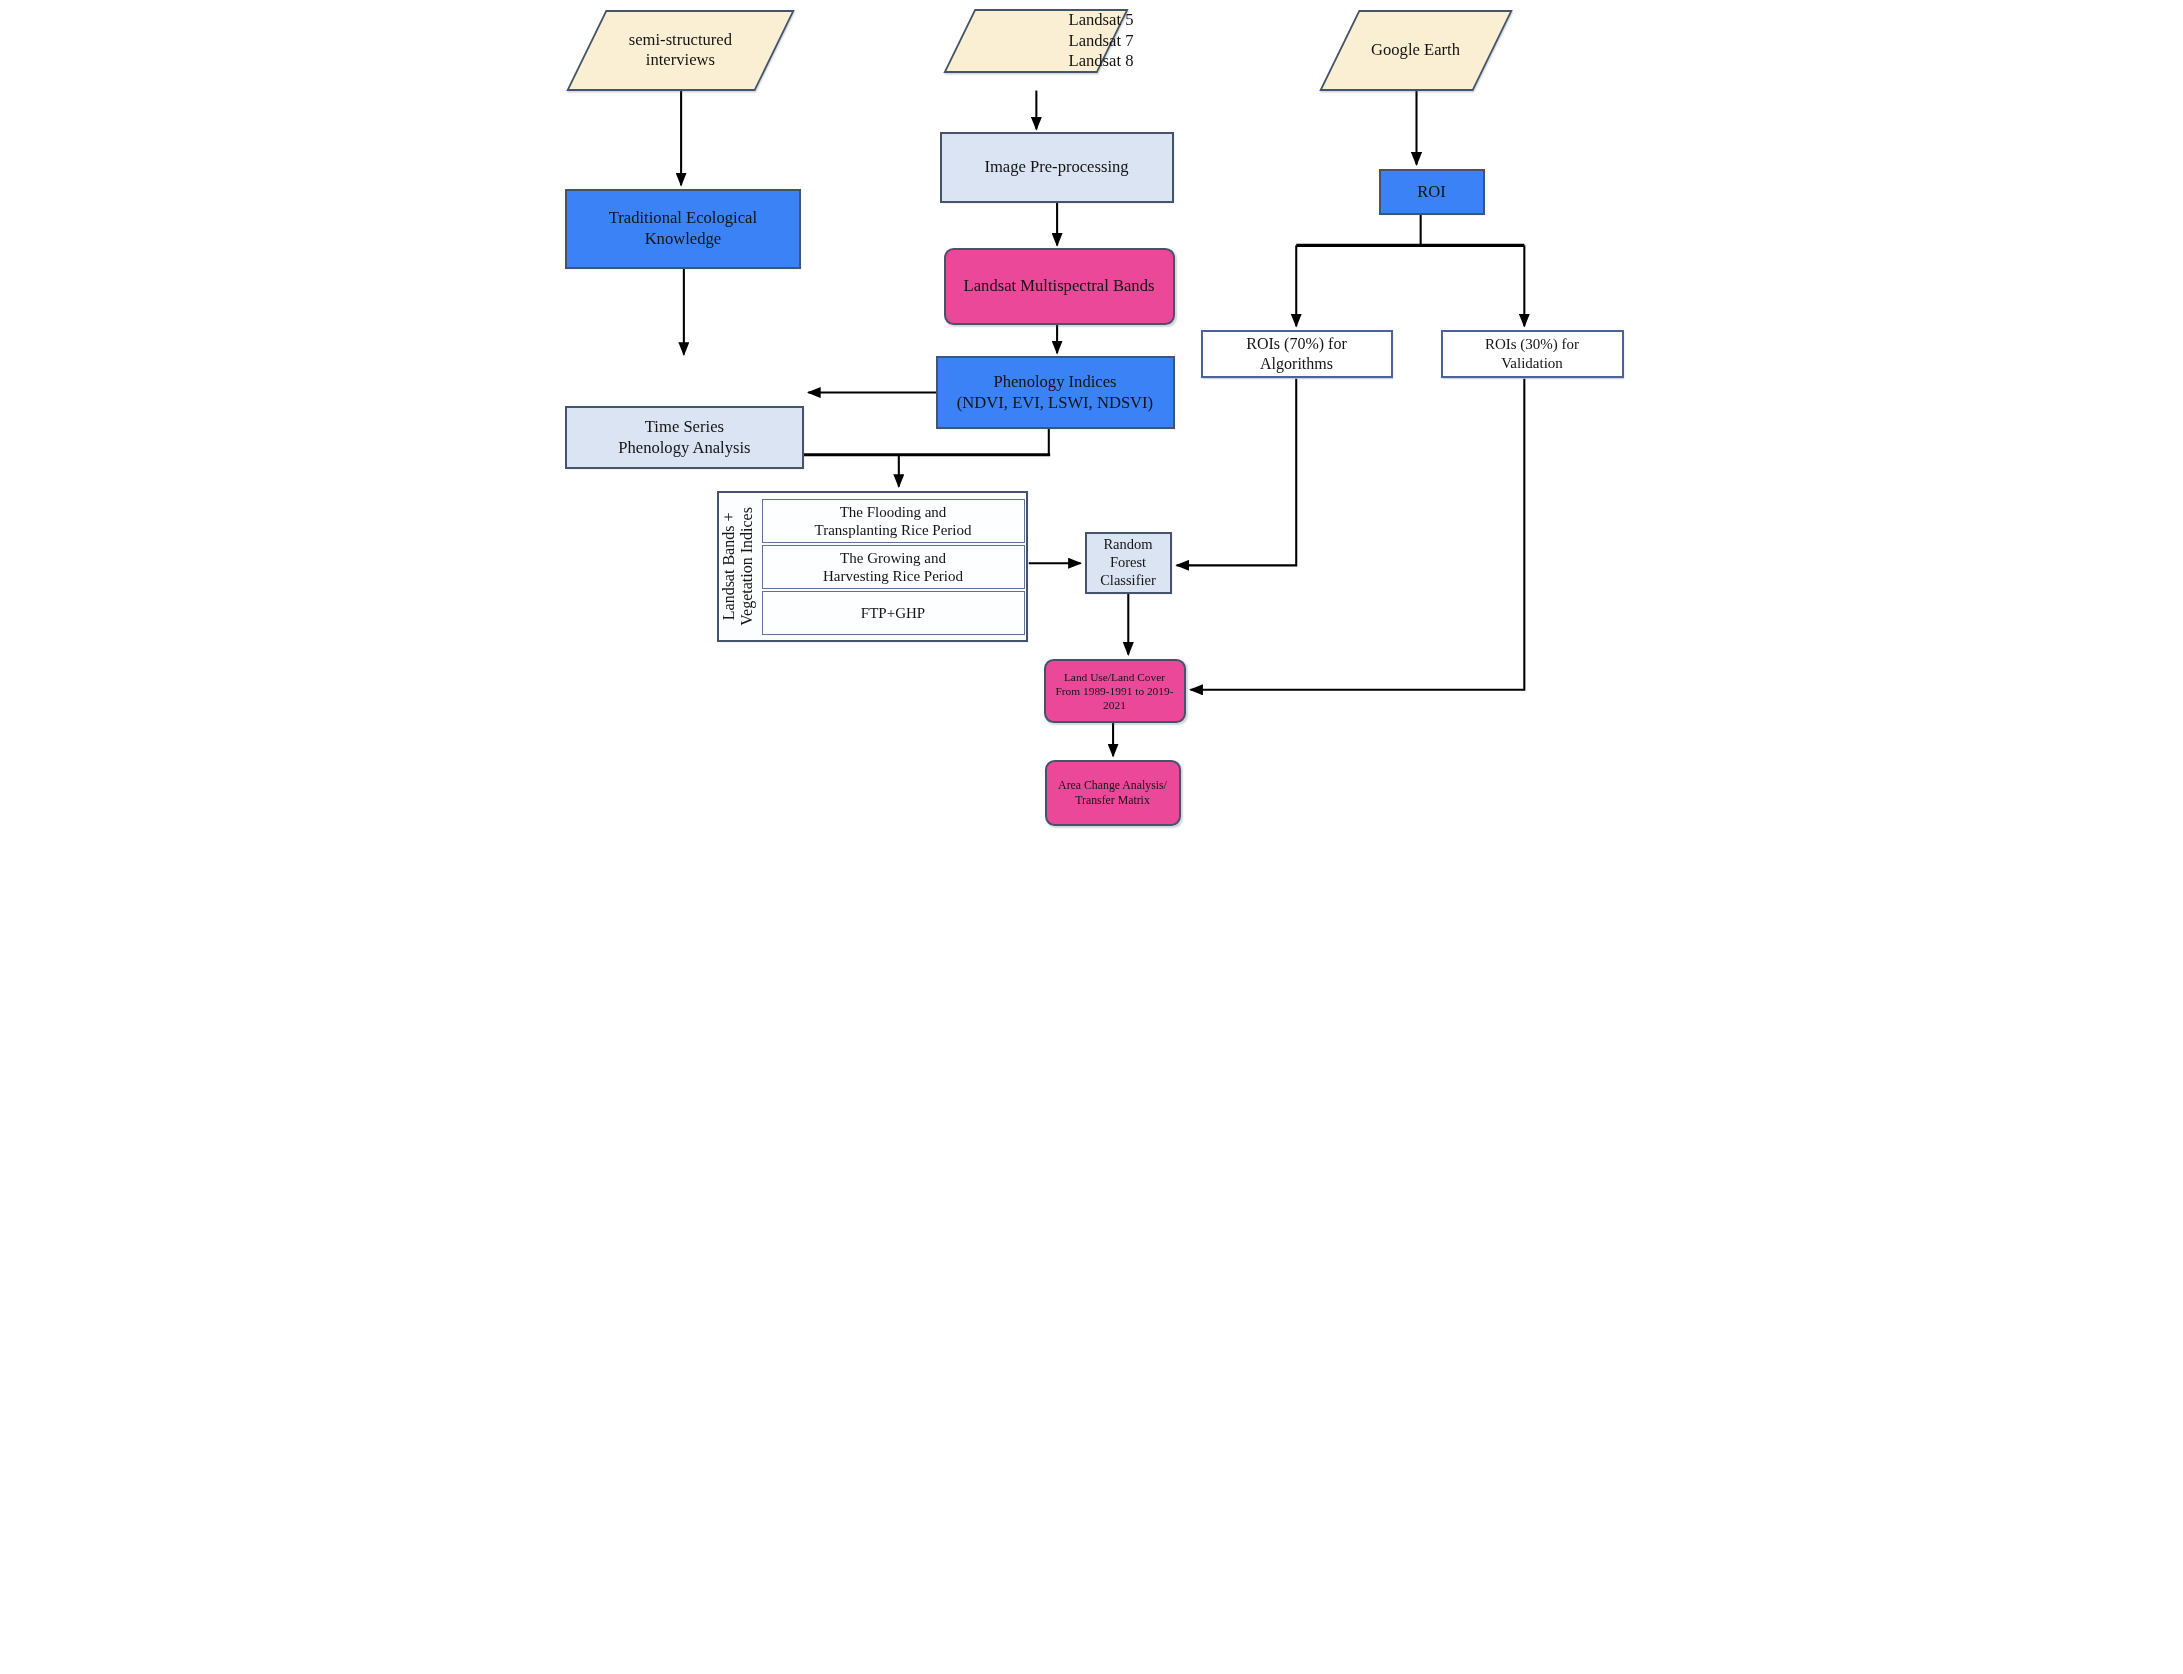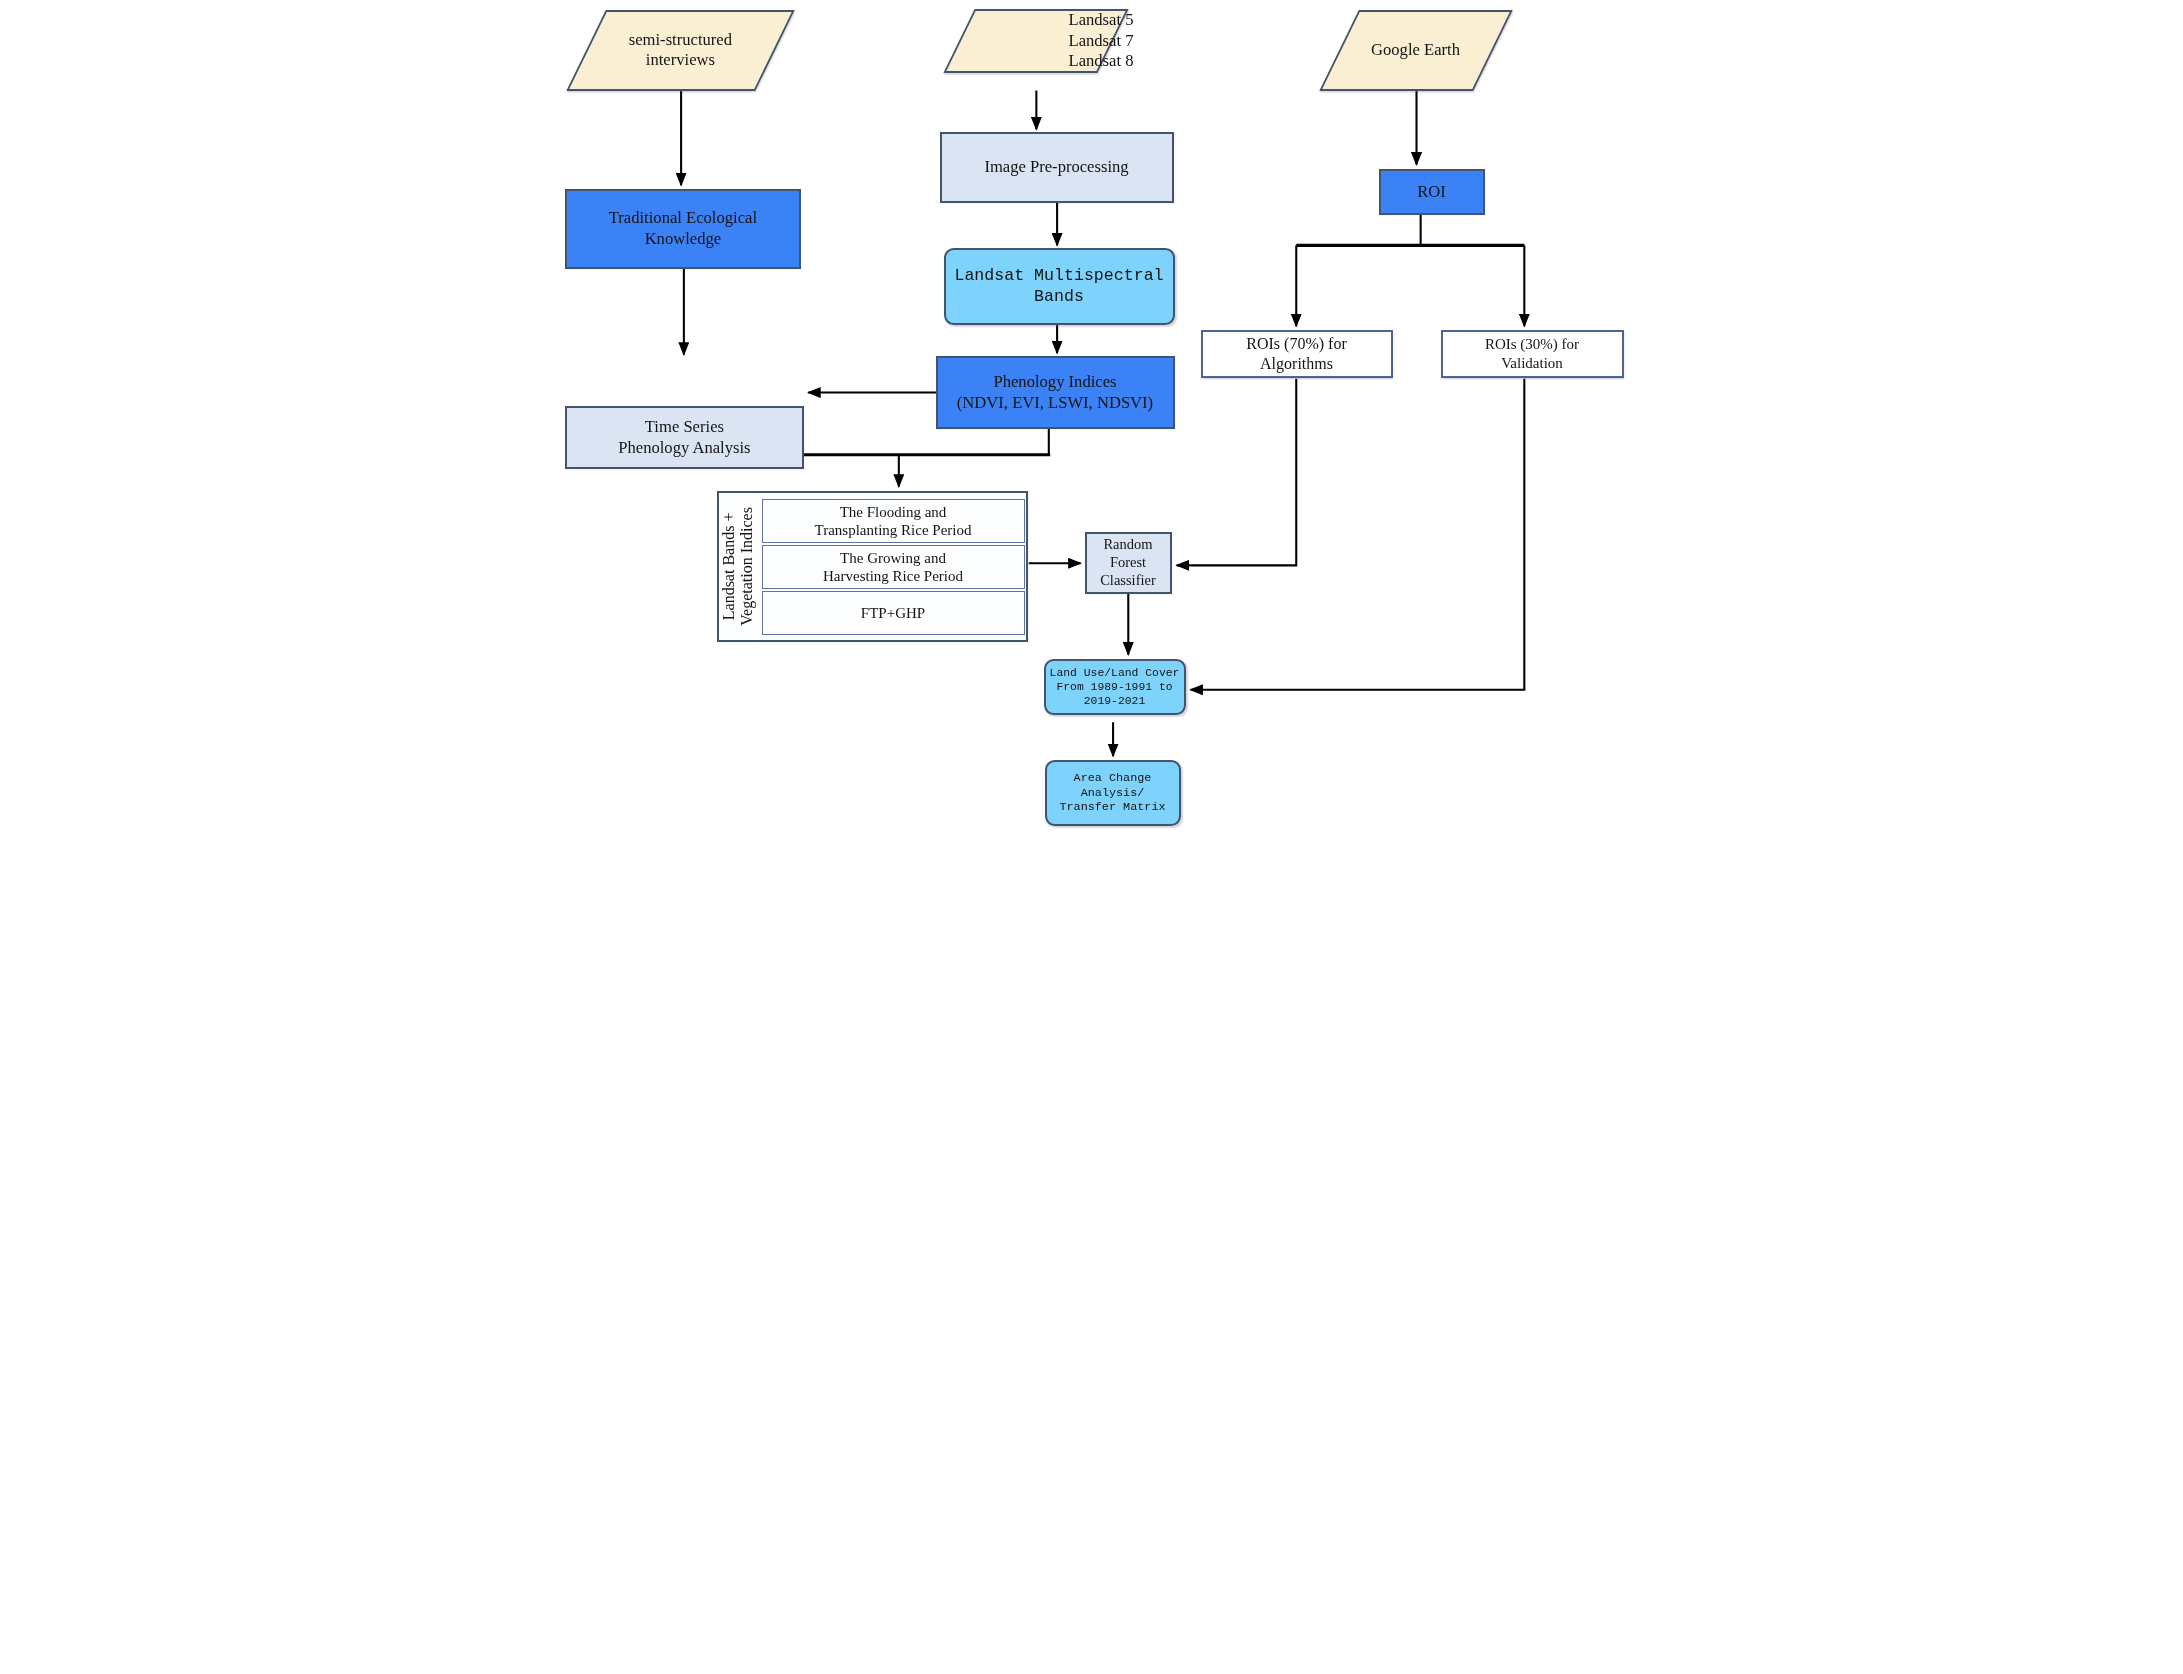--- a/index.html
+++ b/index.html
@@ -25,42 +25,42 @@
   .io .skew{
     position:absolute;top:0;bottom:0;left:21px;right:21px;
     background:#FAEFD3;border:2.1px solid #44546A;
     transform:skewX(-26deg);
     box-shadow:1.4px 1.4px 1.4px rgba(100,110,130,.30);
     box-sizing:border-box;
   }
   .io .lbl{position:relative;z-index:2;}
   .proc{background:#DBE4F2;border:2.1px solid #44546A;box-shadow:1.4px 1.4px 1.4px rgba(100,110,130,.30);}
   .plain{background:#3b82f6;border:2.1px solid #44546A;box-shadow:1.4px 1.4px 1.4px rgba(100,110,130,.28);}
-  .out{background:#7dd3fc;border:2.1px solid #44546A;border-radius:9.7px;box-shadow:1.4px 1.4px 1.4px rgba(100,110,130,.28);font-family:Liberation Mono, monospace;}
+  .out{background:#ec4899;border:2.1px solid #44546A;border-radius:9.7px;box-shadow:1.4px 1.4px 1.4px rgba(100,110,130,.28);}
   .roi-split{background:#FFFFFF;border:2.1px solid #4C6398;box-shadow:1.4px 2.1px 1.4px rgba(100,110,130,.30);}
   
   .n-interviews{left:19.4px;top:9.7px;width:231px;height:81px;}
   .n-landsat{left:392px;top:9px;width:196px;height:64px;justify-content:flex-end;}
   .n-google{left:772px;top:9.7px;width:196px;height:81px;}
   .n-tek{left:19.4px;top:189px;width:236px;height:80px;font-size:16.6px;}
   .n-preproc{left:394px;top:132px;width:234px;height:71px;font-size:16.6px;text-align:right;}
   .n-roi{left:833px;top:169px;width:106px;height:46px;font-size:16.6px;}
   .n-multi{left:398px;top:248px;width:231px;height:77px;font-size:16.6px;}
   .n-tspa{left:19.4px;top:358px;width:239px;height:63px;font-size:16.6px;margin-top:48px;}
   .n-phen{left:390px;top:356px;width:239px;height:73px;font-size:16.6px;}
   .n-rois70{left:655px;top:330px;width:192px;height:48px;font-size:16px;}
   .n-rois30{left:895px;top:330px;width:183px;height:48px;font-size:15px;}
   .n-stack{left:171px;top:491px;width:311px;height:151px;background:#FCFDFE;border:2.1px solid #44546A;box-shadow:1.4px 1.4px 1.4px rgba(100,110,130,.25);}
   .n-stack-label{left:171px;top:491px;width:44px;height:151px;font-size:16px;}
   .n-stack-label .rot{transform:rotate(-90deg);white-space:pre;text-align:center;line-height:1.15;}
   .n-rows{position:absolute;left:216px;top:499px;width:263px;height:136px;display:flex;flex-direction:column;gap:1.4px;}
   .row{flex:1;display:flex;align-items:center;justify-content:center;text-align:center;white-space:pre-line;
        background:#FDFEFF;border:1.4px solid #5E729A;font-size:15px;line-height:1.2;box-sizing:border-box;}
   .n-rf{left:539px;top:532px;width:87px;height:62px;font-size:14.5px;border-width:2.1px;}
-  .n-lulc{left:498px;top:659px;width:142px;height:56px;font-size:11.4px;}
+  .n-lulc{left:498px;top:659px;width:142px;height:64px;font-size:11.4px;}
   .n-area{left:499px;top:760px;width:136px;height:66px;font-size:11.8px;}
 </style>
 </head>
 <body>
 
 <div class="canvas">
 
   <svg class="wires" viewBox="0 0 1579 1211">
     <defs>
       <marker id="ah" markerUnits="userSpaceOnUse" markerWidth="20" markerHeight="16" refX="18" refY="8" orient="auto">

